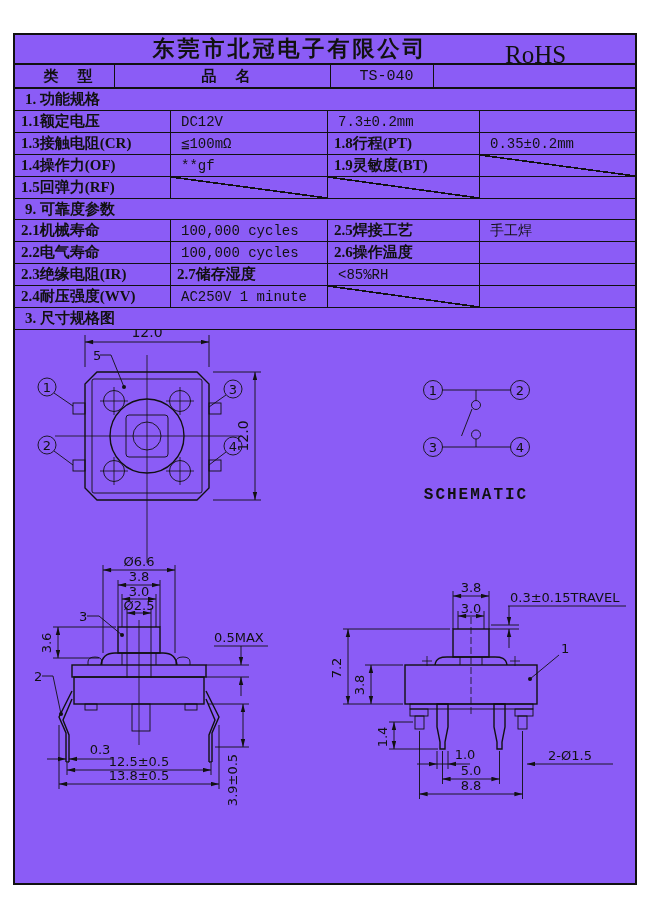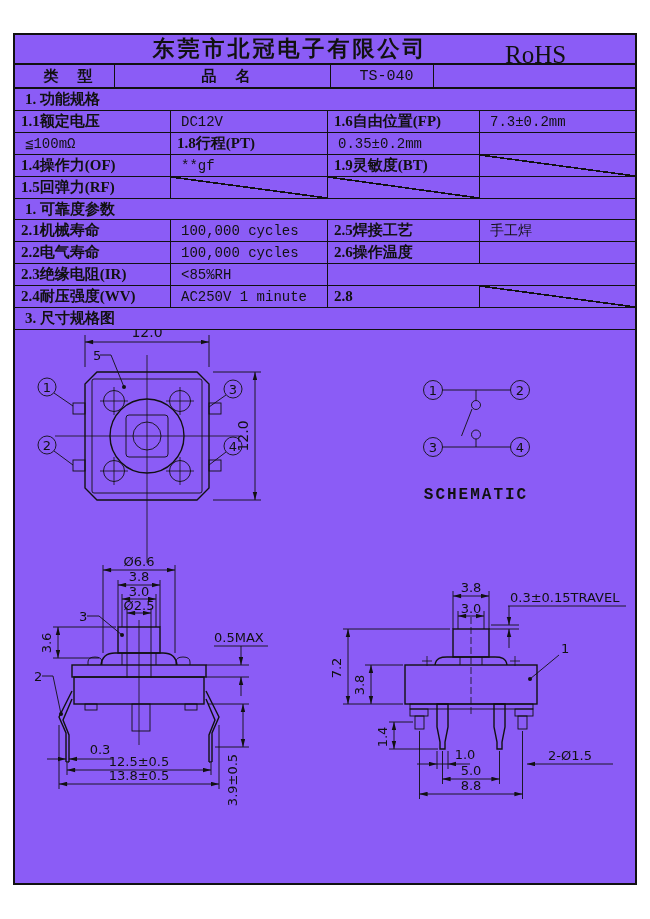--- a/index.html
+++ b/index.html
@@ -50,61 +50,61 @@
       <div class="cjk">类　型</div>
       <div class="cjk">品　名</div>
       <div class="mono">TS-040</div>
     </div>
 
     <div class="sec-title">1.  功能规格</div>
 
     <div class="row">
       <div class="lbl">1.1额定电压</div>
       <div class="val">DC12V</div>
-      <div class="lbl">1.6自由位置(FP)</div>
       <div class="val">7.3±0.2mm</div>
     </div>
     <div class="row">
+      <div class="lbl">1.3接触电阻(CR)</div>
       <div class="val">≦100mΩ</div>
       <div class="lbl">1.8行程(PT)</div>
       <div class="val">0.35±0.2mm</div>
     </div>
     <div class="row">
       <div class="lbl">1.4操作力(OF)</div>
       <div class="val">**gf</div>
       <div class="lbl">1.9灵敏度(BT)</div>
       <div class="val na"></div>
     </div>
     <div class="row">
       <div class="lbl">1.5回弹力(RF)</div>
       <div class="val na"></div>
       <div class="val na"></div>
     </div>
 
-    <div class="sec-title s2">1.  可靠度参数</div>
+    <div class="sec-title s2">9.  可靠度参数</div>
 
     <div class="row">
       <div class="lbl">2.1机械寿命</div>
       <div class="val">100,000 cycles</div>
       <div class="lbl">2.5焊接工艺</div>
       <div class="val">手工焊</div>
     </div>
     <div class="row">
       <div class="lbl">2.2电气寿命</div>
       <div class="val">100,000 cycles</div>
       <div class="lbl">2.6操作温度</div>
     </div>
     <div class="row">
       <div class="lbl">2.3绝缘电阻(IR)</div>
+      <div class="lbl">2.7储存湿度</div>
       <div class="val">&lt;85%RH</div>
     </div>
     <div class="row">
       <div class="lbl">2.4耐压强度(WV)</div>
       <div class="val">AC250V 1 minute</div>
-      <div class="lbl">2.8</div>
       <div class="val na"></div>
     </div>
 
     <div class="sec-title">3.  尺寸规格图</div>
 
     <div class="drawing">
       <svg width="620" height="530" viewBox="2 13 620 530">
         <defs>
           <marker id="ma" orient="auto" markerWidth="10" markerHeight="6" refX="9" refY="2.5">
               <path d="M0,0L9,2.5L0,5Z" style="fill:#111;stroke:none"></path>

